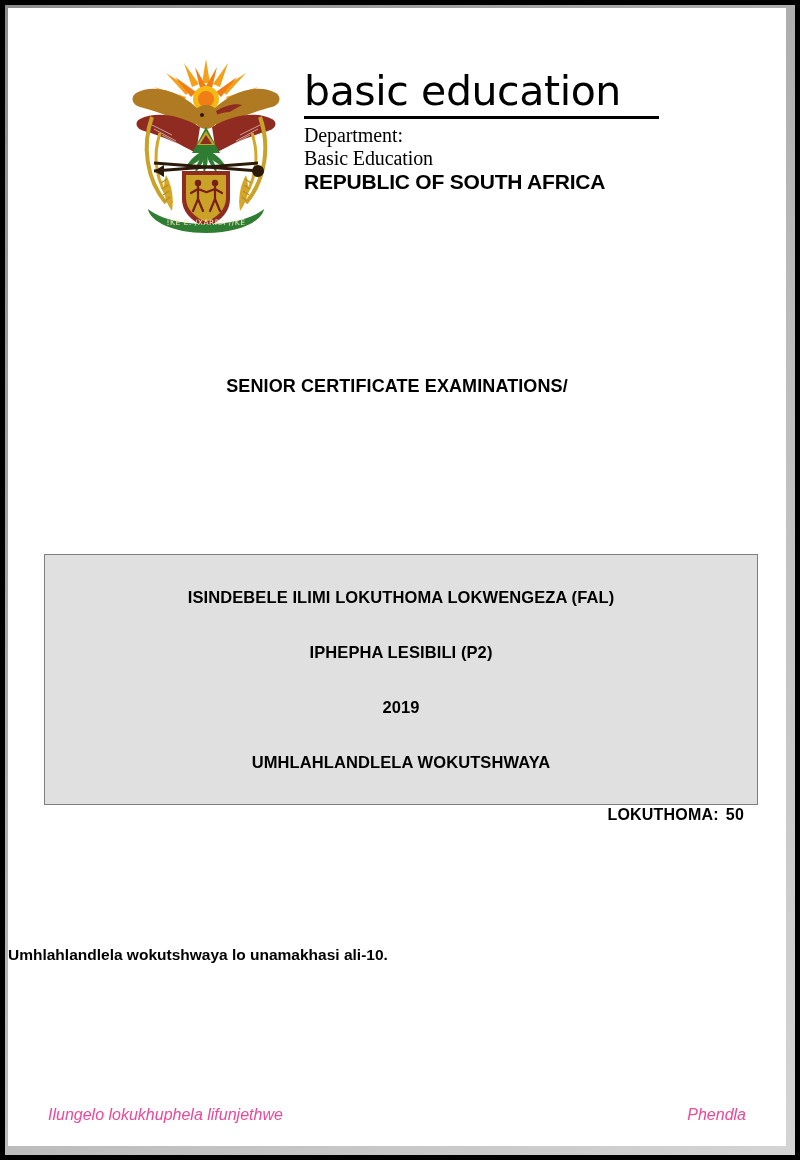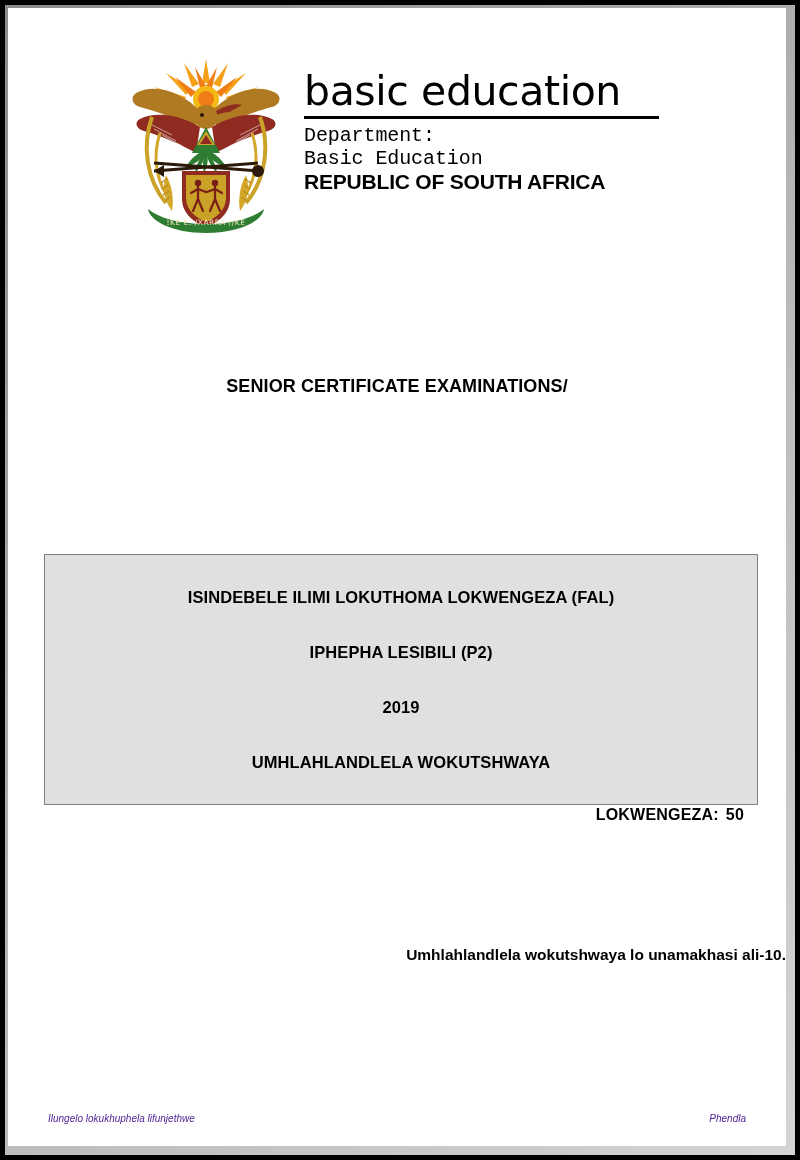--- a/index.html
+++ b/index.html
@@ -74,21 +74,21 @@
     color: #000000;
     padding-bottom: 4px;
   }
   .logotype-rule {
     height: 3px;
     background: #000000;
     width: 355px;
     margin-bottom: 5px;
   }
   .logotype-sub {
-    font-family: Liberation Mono, monospace;
+    font-family: Liberation Serif, serif;
     font-size: 20px;
     font-weight: 400;
     line-height: 1.16;
     color: #000000;
     letter-spacing: -0.1px;
   }
   .logotype-country {
     font-family: "Liberation Sans", sans-serif;
     font-size: 21px;
     font-weight: 700;
@@ -143,39 +143,39 @@
     letter-spacing: 0.2px;
   }
   .marks-value { margin-left: 7px; }
 
   
   .pages-note {
     position: absolute;
     left: 0;
     right: 0;
     top: 938px;
-    text-align: right;
+    text-align: left;
     font-size: 15.5px;
     font-weight: 700;
     color: #000000;
   }
 
   
   .page-footer {
     position: absolute;
     left: 40px;
     right: 40px;
     bottom: 22px;
     display: flex;
     justify-content: space-between;
     align-items: baseline;
-    font-size: 10px;
+    font-size: 16px;
     font-style: italic;
     font-weight: 400;
-    color: #4c1d95;
+    color: #ec4899;
   }
 </style>
 </head>
 <body>
 
 <div class="page-frame">
   <div class="page-shadow">
     <div class="page-sheet">
 
       <div class="letterhead">
@@ -280,21 +280,21 @@
       </div>
 
       <div class="subject-panel">
         <p class="subject-line">ISINDEBELE ILIMI LOKUTHOMA LOKWENGEZA (FAL)</p>
         <p class="subject-line">IPHEPHA LESIBILI (P2)</p>
         <p class="subject-line">2019</p>
         <p class="subject-line">UMHLAHLANDLELA WOKUTSHWAYA</p>
       </div>
 
       <div class="marks-line">
-        <span>LOKWENGEZA:</span><span class="marks-value">50</span>
+        <span>LOKUTHOMA:</span><span class="marks-value">50</span>
       </div>
 
       <div class="pages-note">Umhlahlandlela wokutshwaya lo unamakhasi ali-10.</div>
 
       <div class="page-footer">
         <span>Ilungelo lokukhuphela lifunjethwe</span>
         <span>Phendla</span>
       </div>
 
     </div>

